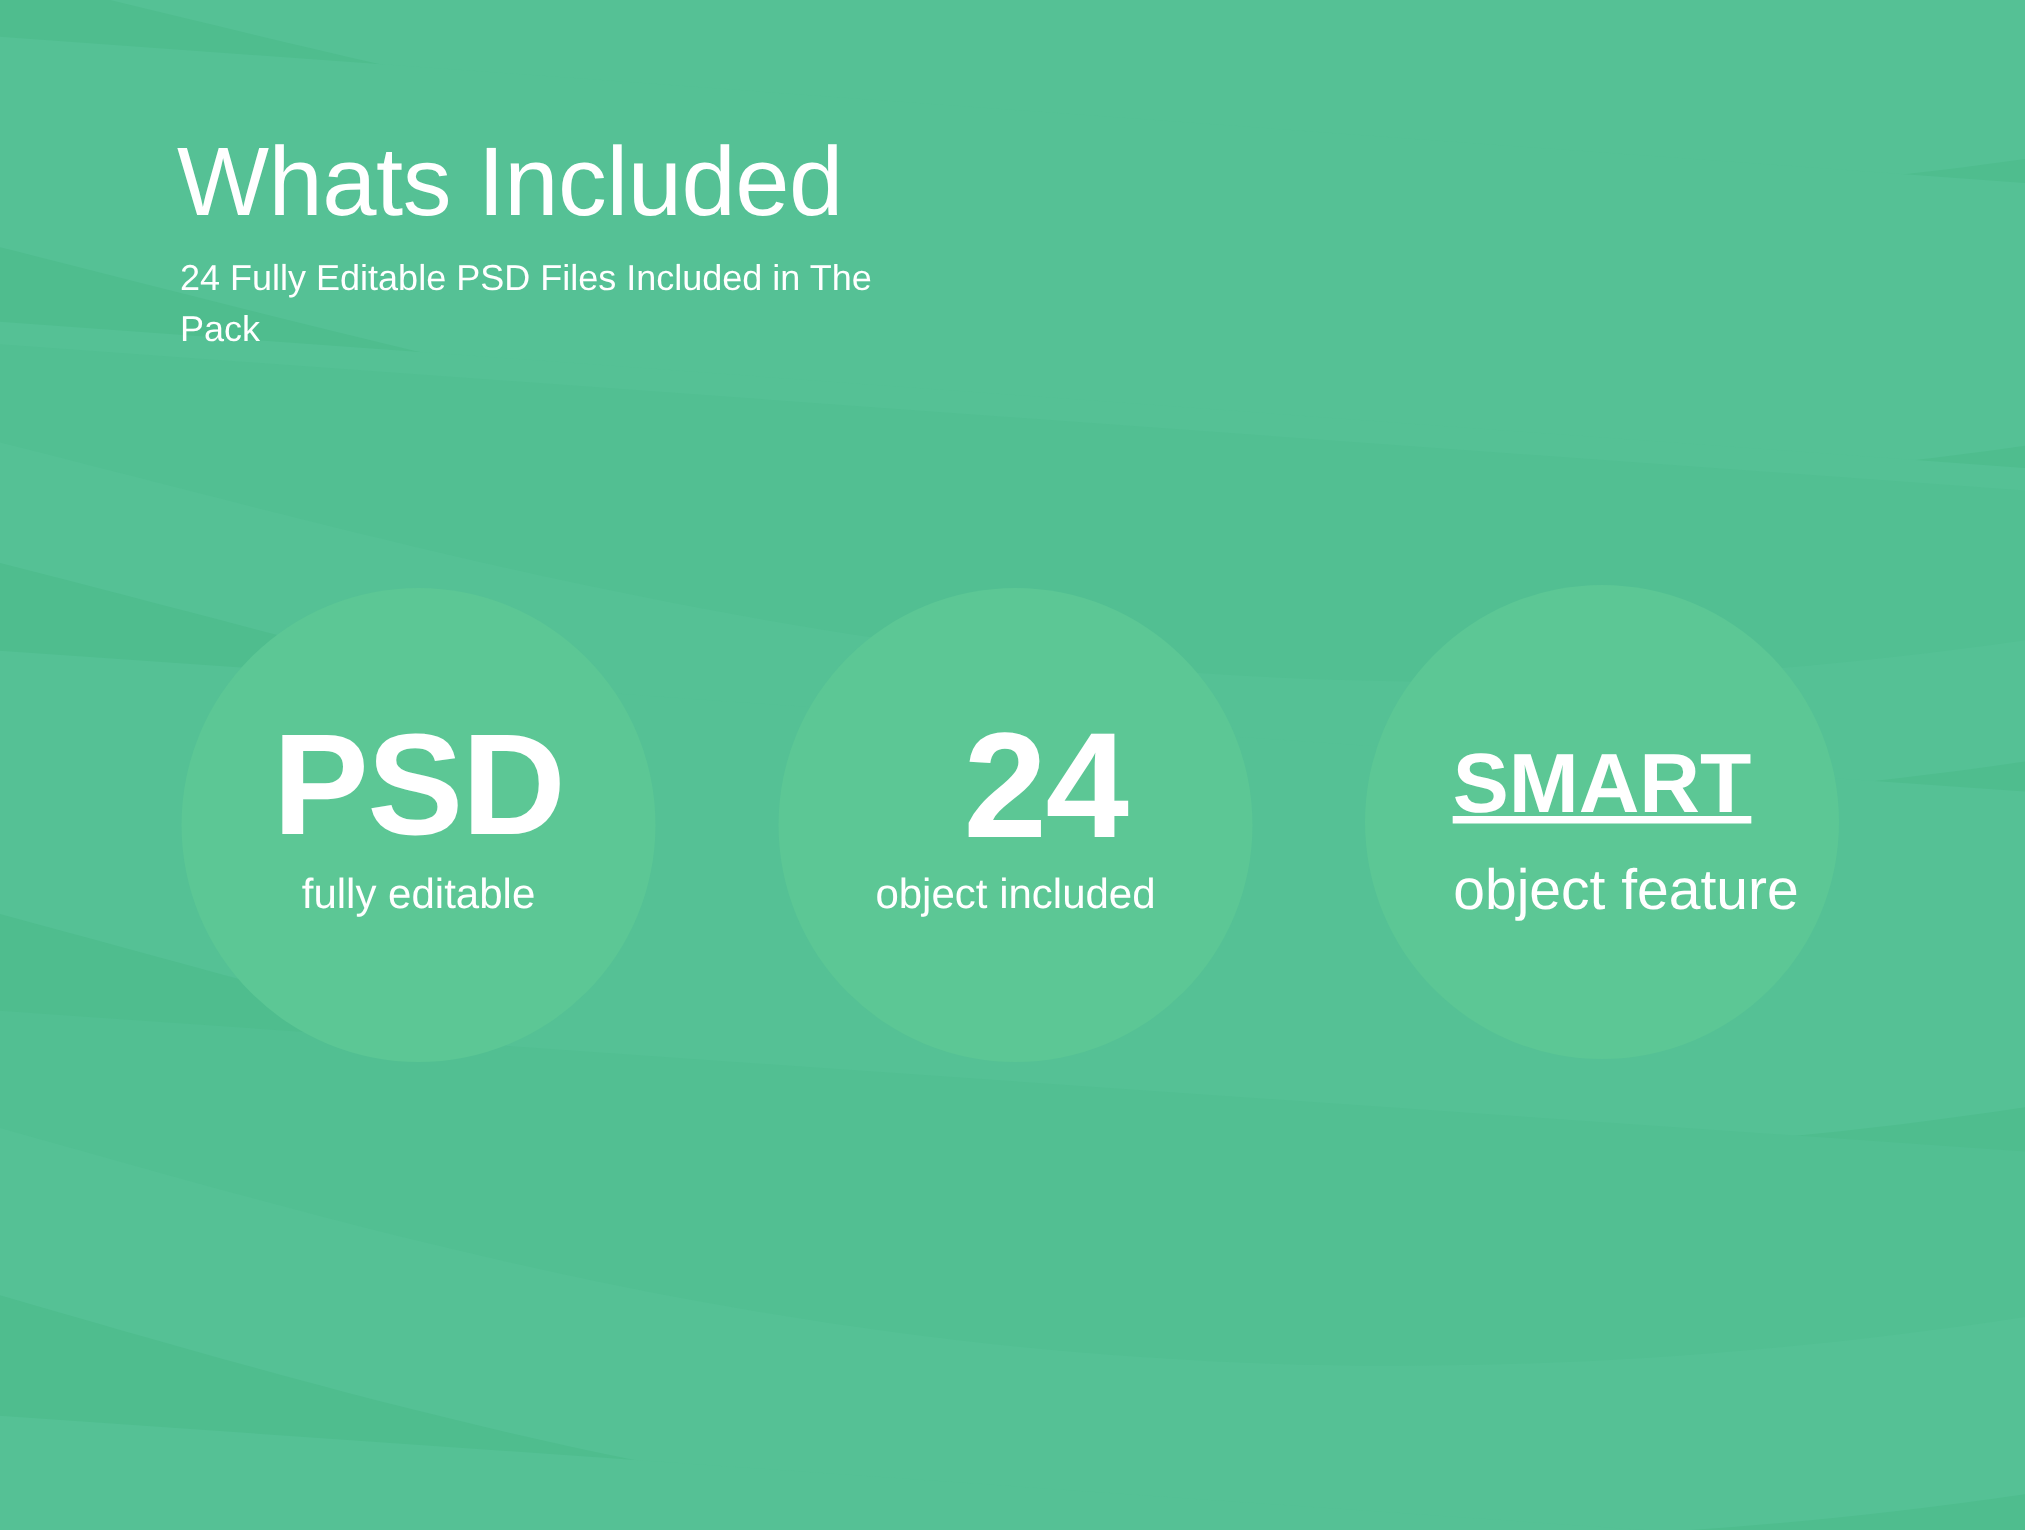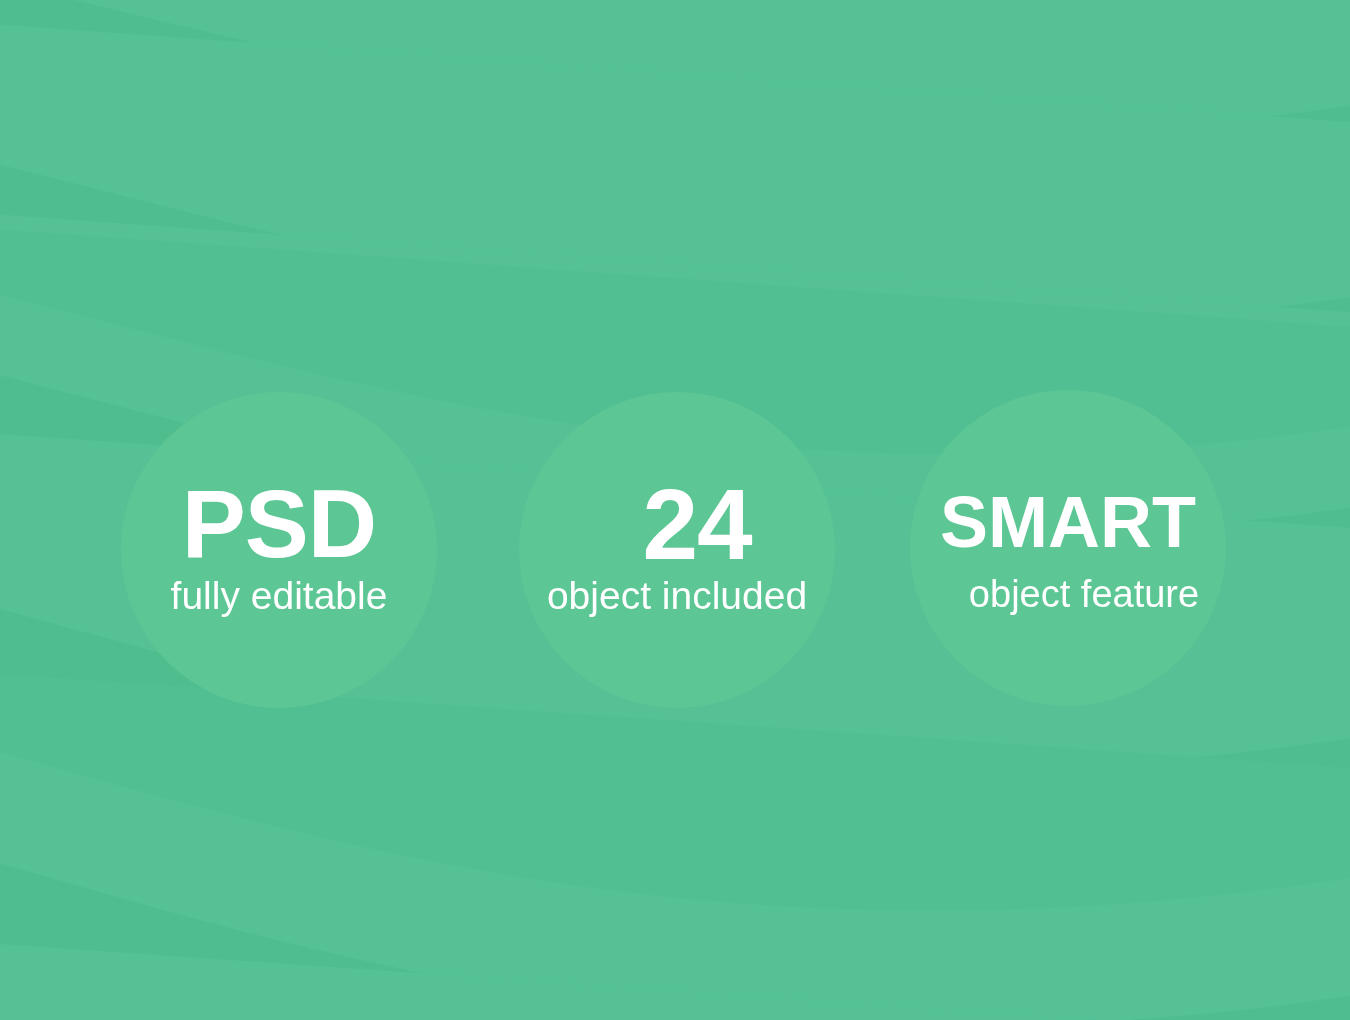--- a/index.html
+++ b/index.html
@@ -86,29 +86,29 @@
     font-size: 96px;
     line-height: 88px;
     letter-spacing: -1px;
     font-family: "Liberation Sans", sans-serif;
     margin: 0;
     text-align: center;
   }
   .feature-subtitle {
     color: #ffffff;
     font-weight: 300;
-    font-size: 39px;
+    font-size: 28px;
     line-height: 48px;
     font-family: "Liberation Sans", sans-serif;
     margin: 4px 0 0 0;
     text-align: center;
     white-space: nowrap;
   }
   .c1 .feature-title { font-size: 100px; margin-left: 40px; }
-  .c2 .feature-title { font-size: 72px; letter-spacing: 0px; }
+  .c2 .feature-title { font-size: 56px; letter-spacing: 0px; text-decoration: underline; }
   .c2 .feature-subtitle { font-size: 38px; margin-left: 32px; }
 </style>
 </head>
 <body>
 
 <div id="stage">
 
   <svg id="bg-waves" viewBox="0 0 1350 1020" preserveAspectRatio="none" aria-hidden="true">
     <defs>
       <clipPath id="stageClip">
@@ -123,20 +123,24 @@
       <path d="M-200,560 C 230,650 720,895 1600,690 L1600,545 L-200,420 Z"></path>
       <path d="M-200,810 C 210,905 700,1150 1600,950 L1600,795 L-200,665 Z"></path>
       <path d="M-200,1075 C 190,1170 680,1410 1600,1215 L1600,1055 L-200,930 Z"></path>
     </g>
     <g clip-path="url(#stageClip)" fill="#52BF92">
       <path d="M-200,250 C 250,335 750,575 1600,380 L1600,345 L-200,215 Z"></path>
       <path d="M-200,700 C 220,795 710,1035 1600,830 L1600,785 L-200,660 Z"></path>
     </g>
   </svg>
 
+  <div id="header">
+    <h1 id="page-title">Whats Included</h1>
+    <p id="page-subtitle">24 Fully Editable PSD Files Included in The Pack</p>
+  </div>
 
   <div id="features">
 
     <div class="feature-circle c0">
       <div class="feature-title">PSD</div>
       <div class="feature-subtitle">fully editable</div>
     </div>
 
     <div class="feature-circle c1">
       <div class="feature-title">24</div>

